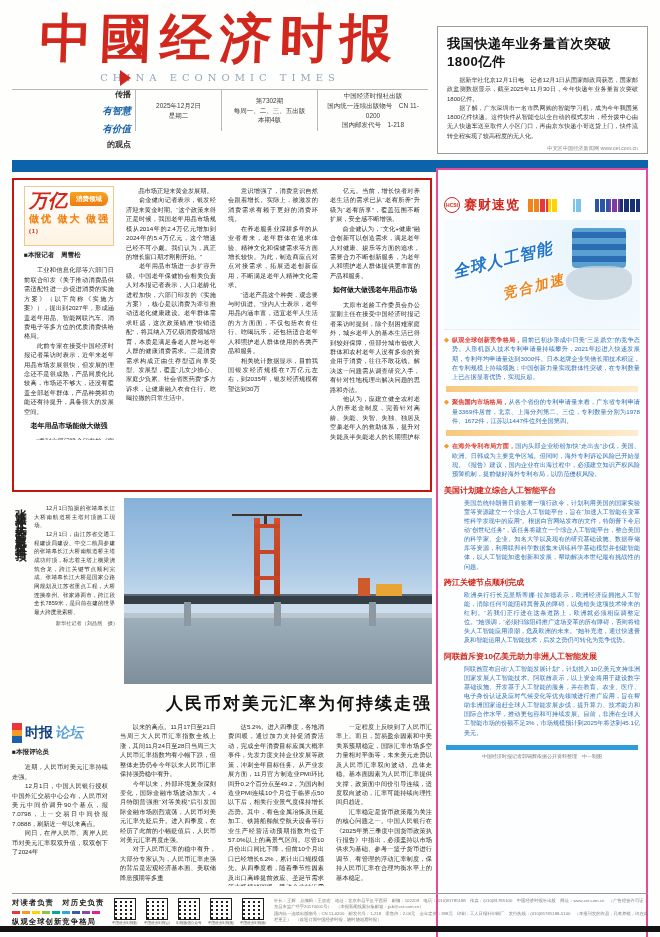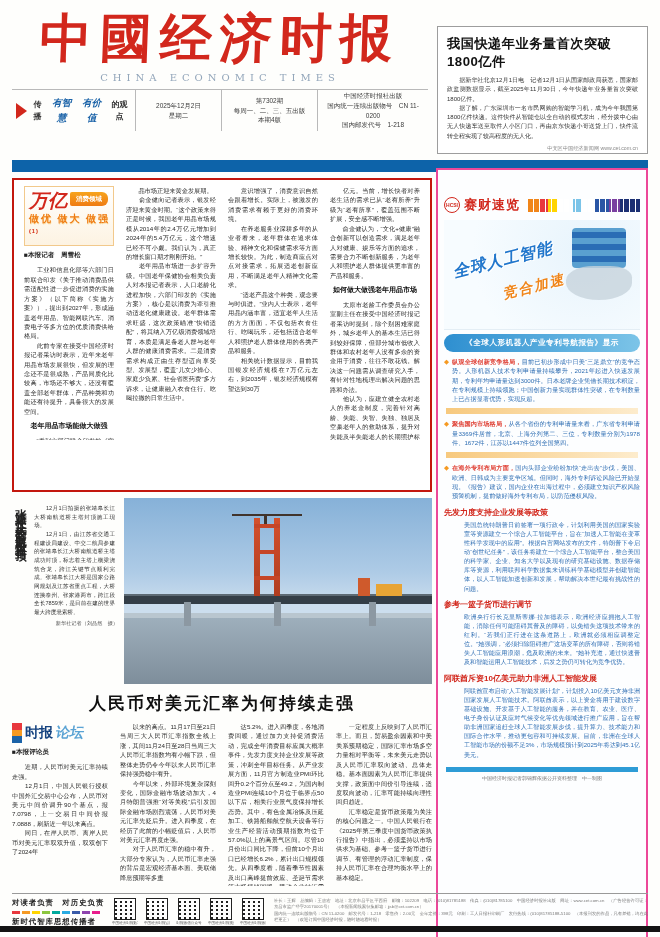--- a/index.html
+++ b/index.html
@@ -8,21 +8,21 @@
   .page { position:relative; width:660px; height:937px; margin:0 auto; background:#fefefc; overflow:hidden; }
 
   
   .masthead { position:absolute; left:12px; top:6px; width:416px; height:154px; }
   .supervisor { text-align:center; font-size:8.5px; font-weight:bold; color:#33302e; letter-spacing:2px; margin-top:6px; }
   .paper-title { text-align:center; font-family:"DejaVu Serif","Liberation Serif",serif; font-weight:bold; font-size:52px; line-height:64px; color:#d2271c; letter-spacing:8px; transform:skewX(-2deg); }
   .paper-title-en { text-align:center; font-family:"DejaVu Serif",serif; font-weight:normal; font-size:10px; letter-spacing:5px; color:#93a6ba; margin-top:2px; }
   .info-row { display:flex; margin-top:6px; border-top:1px solid #b9b9b9; height:42px; }
   .info-cell { padding:4px 4px; border-right:1px solid #b9b9b9; display:flex; flex-direction:column; justify-content:center; text-align:center; font-size:6.5px; color:#3a3a3a; line-height:1.5; }
   .info-cell:last-child { border-right:none; }
-  .slogan-cell { flex-direction:row; align-items:center; gap:3px; width:124px; justify-content:center; }
+  .slogan-cell { flex-direction:column; align-items:flex-end; gap:3px; width:124px; justify-content:center; }
   .flame { width:0; height:0; border-top:8px solid transparent; border-bottom:8px solid transparent; border-left:11px solid #d2271c; }
   .slogan-dark { font-size:8px; font-weight:bold; color:#333; }
   .slogan-blue { font-family:"DejaVu Serif",serif; font-size:9.5px; font-weight:bold; color:#1b63a8; font-style:italic; }
   .blue-bar { position:absolute; left:12px; top:160px; width:636px; height:12px; background:#0d63a9; }
 
   
   .brief-box { position:absolute; left:437px; top:26px; width:211px; height:128px; border:1px solid #9d9d9d; background:#fff; padding:8px 9px 4px; }
   .brief-head { font-size:13.2px; font-weight:bold; color:#111; letter-spacing:0.5px; margin-bottom:5px; }
   .brief-body { font-size:6px; line-height:1.55; color:#333; text-align:justify; white-space:pre-line; }
   .brief-src { font-size:5.2px; color:#888; text-align:right; margin-top:4px; }
@@ -58,21 +58,21 @@
   .ph-tower { position:absolute; bottom:88px; width:30px; height:78px; }
   .ph-leg { position:absolute; bottom:0; width:6px; height:100%; background:linear-gradient(#d4502b,#b03c1f); }
   .ph-leg.l { left:2px; } .ph-leg.r { right:2px; }
   .ph-cross { position:absolute; left:2px; right:2px; height:4px; background:#c64627; }
   .ph-crane { position:absolute; height:2px; background:#41342c; }
   .ph-mach { position:absolute; bottom:88px; background:#e8a435; }
   .ph-mach2 { position:absolute; bottom:88px; background:#cf5a2c; }
 
   
   .rmb { position:absolute; left:12px; top:692px; width:420px; height:196px; }
-  .rmb-head { font-size:17px; font-weight:bold; color:#101010; text-align:center; letter-spacing:2px; margin-bottom:7px; }
+  .rmb-head { font-size:17px; font-weight:bold; color:#101010; text-align:right; letter-spacing:2px; margin-bottom:7px; }
   .rmb .cols4 { height:164px; }
   .sb-logo { display:flex; align-items:center; gap:3px; margin-bottom:3px; }
   .sb-emblem { width:10px; height:20px; background:linear-gradient(#e8383d 0 33%, #f59a23 33% 66%, #1b63a8 66% 100%); }
   .sb-t1 { font-size:14px; font-weight:bold; color:#14427f; }
   .sb-t2 { font-size:14px; font-weight:bold; color:#5aa3d4; transform:skewX(-10deg); font-family:"DejaVu Serif",serif; }
 
   
   .sidebar { position:absolute; left:436px; top:168px; width:212px; height:871px; border:2px solid #ec4899; background:#fdfeff; padding:23px 6px; overflow:hidden; }
   .hc-head { display:flex; align-items:center; gap:4px; height:24px; }
   .hc-circle { width:16px; height:16px; border:1.6px solid #d2271c; border-radius:50%; color:#d2271c; font-size:5px; font-weight:bold; display:flex; align-items:center; justify-content:center; }
@@ -259,41 +259,40 @@
       <span class="hc-circle">HCSI</span>
       <span class="hc-title">赛财速览</span>
       <span class="hc-pixels"></span>
     </div>
     <div class="hc-graphic">
       <div class="hg-cubes"></div>
       <div class="hg-hand"></div>
       <div class="hg-t1">全球人工智能</div>
       <div class="hg-t2">竞合加速</div>
     </div>
-    <div class="hc-banner">《全球人形机器人产业专利导航报告》显示</div>
 
     <div class="bullet">
       <span class="bmark">◆</span>
       <span class="btext"><span class="blead">纵观全球创新竞争格局，</span><span>目前已初步形成中日美“三足鼎立”的竞争态势。人形机器人技术专利申请量持续攀升，2021年起进入快速发展期，专利年均申请量达到3000件。日本老牌企业凭借长期技术积淀，在专利规模上持续领跑；中国创新力量实现群体性突破，在专利数量上已占据显著优势，实现反超。</span></span>
     </div>
     <div class="sep"></div>
     <div class="bullet">
       <span class="bmark">◆</span>
       <span class="btext"><span class="blead">聚焦国内市场格局，</span><span>从各个省份的专利申请量来看，广东省专利申请量3369件居首，北京、上海分列第二、三位，专利数量分别为1978件、1672件，江苏以1447件位列全国第四。</span></span>
     </div>
     <div class="sep"></div>
     <div class="bullet">
       <span class="bmark">◆</span>
       <span class="btext"><span class="blead">在海外专利布局方面，</span><span>国内头部企业纷纷加快“走出去”步伐，美国、欧洲、日韩成为主要竞争区域。但同时，海外专利诉讼风险已开始显现。《报告》建议，国内企业在出海过程中，必须建立知识产权风险预警机制，提前做好海外专利布局，以防范侵权风险。</span></span>
     </div>
 
 
-    <div class="subart-h">先发力度支持企业发展等政策</div>
+    <div class="subart-h">美国计划建立综合人工智能平台</div>
     <div class="subart-p">美国总统特朗普日前签署一项行政令，计划利用美国的国家实验室等资源建立一个综合人工智能平台，旨在“加速人工智能在变革性科学发现中的应用”。根据白宫网站发布的文件，特朗普下令启动“创世纪任务”，该任务将建立一个综合人工智能平台，整合美国的科学家、企业、知名大学以及现有的研究基础设施、数据存储库等资源，利用联邦科学数据集来训练科学基础模型并创建智能体，以人工智能加速创新和发展，帮助解决本世纪最有挑战性的问题。</div>
-    <div class="subart-h">参考一篮子货币进行调节</div>
+    <div class="subart-h">跨江关键节点顺利完成</div>
     <div class="subart-p">欧洲央行行长克里斯蒂娜·拉加德表示，欧洲经济应拥抱人工智能，消除任何可能阻碍其普及的障碍，以免错失这项技术带来的红利。“若我们正行进在这条道路上，欧洲就必须相应调整定位。”她强调，“必须扫除阻碍推广这场变革的所有障碍，否则将错失人工智能应用浪潮，危及欧洲的未来。”她补充道，通过快速普及和智能运用人工智能技术，后发之势仍可转化为竞争优势。</div>
     <div class="subart-h">阿联酋斥资10亿美元助力非洲人工智能发展</div>
     <div class="subart-p">阿联酋宣布启动“人工智能发展计划”，计划投入10亿美元支持非洲国家发展人工智能技术。阿联酋表示，以上资金将用于建设数字基础设施、开发基于人工智能的服务，并在教育、农业、医疗、电子身份认证及应对气候变化等优先领域进行推广应用，旨在帮助非洲国家追赶全球人工智能发展步伐，提升算力、技术能力和国际合作水平，推动更包容和可持续发展。目前，非洲在全球人工智能市场的份额不足3%，市场规模预计到2025年将达到45.1亿美元。</div>
 
     <div class="sb-foot-bar"></div>
     <div class="sb-foot-txt">中国经济时报记者郭锦辉依据公开资料整理　中一制图</div>
   </div>
 
   <div class="footer">
     <div class="motto-zone">
@@ -302,21 +301,21 @@
         <span class="dash" style="background:#e8383d"></span>
           <span class="dash" style="background:#f59a23"></span>
           <span class="dash" style="background:#ffd400"></span>
           <span class="dash" style="background:#8cc63f"></span>
           <span class="dash" style="background:#00a99d"></span>
           <span class="dash" style="background:#29abe2"></span>
           <span class="dash" style="background:#3b5ba9"></span>
           <span class="dash" style="background:#8e44ad"></span>
           <span class="dash" style="background:#e91e8c"></span>
       </div>
-      <div class="motto2">新时代智库思想传播者</div>
+      <div class="motto2">纵观全球创新竞争格局</div>
     </div>
     <div class="qr-zone">
       <div class="qr-item">
           <div class="qr"></div>
           <div class="qr-cap">中国经济时报数字报</div>
         </div>
       <div class="qr-item">
           <div class="qr"></div>
           <div class="qr-cap">中国经济时报官网</div>
         </div>

